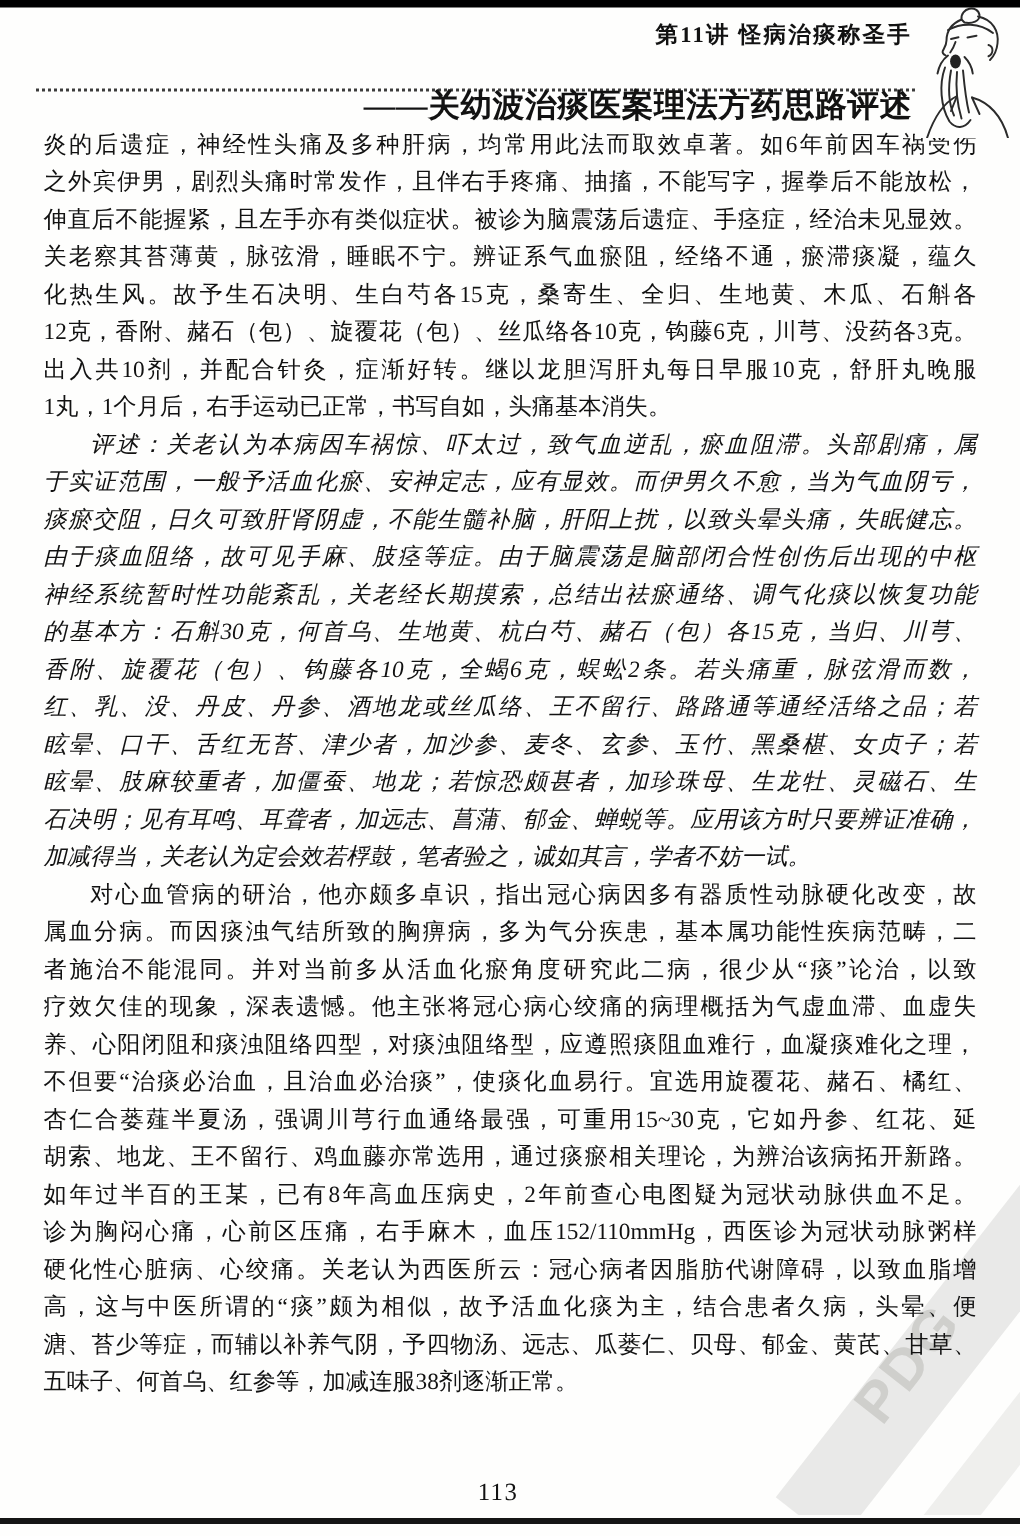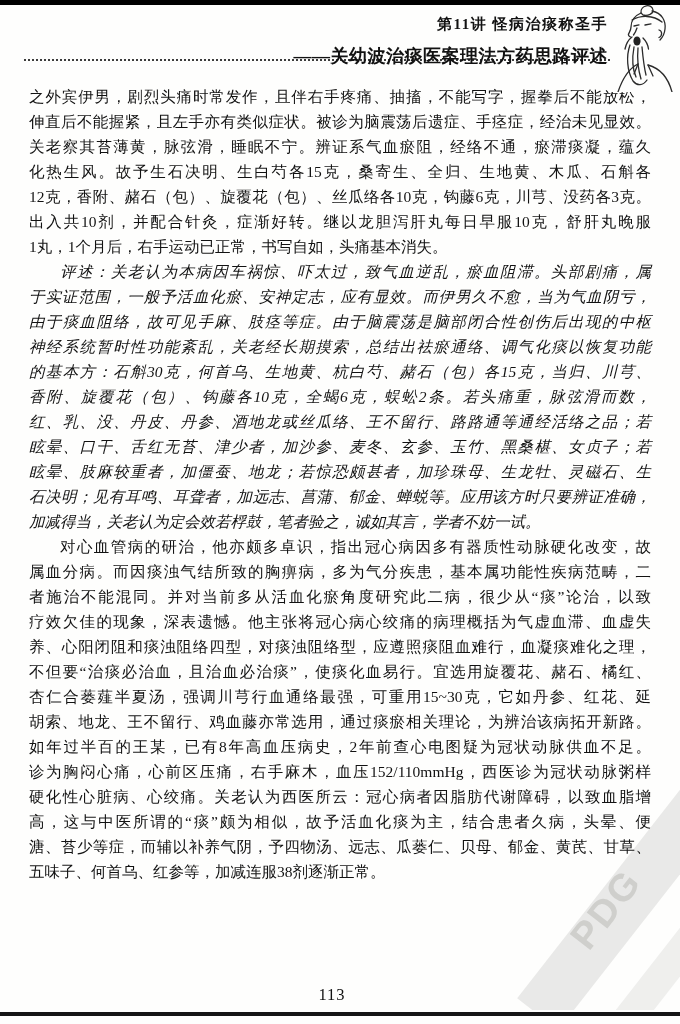--- a/index.html
+++ b/index.html
@@ -11,21 +11,21 @@
     font-family:"Liberation Serif","DejaVu Serif",serif;
     color:#121212;
     overflow:hidden;
     margin:0 auto;
   }
   .top-rule{position:absolute;top:0;left:0;width:680px;height:5px;background:#000;z-index:3;}
   .bottom-rule{position:absolute;top:1012px;left:0;width:680px;height:4px;background:#151515;z-index:3;}
 
   .header{position:absolute;top:11px;right:72px;text-align:right;z-index:2;}
   .title{font-size:15px;font-weight:bold;letter-spacing:1.5px;line-height:26px;}
-  .subtitle{font-size:18px;font-weight:bold;letter-spacing:.5px;margin-top:9px;line-height:20px;}
+  .subtitle{font-size:21px;font-weight:bold;letter-spacing:.5px;margin-top:23px;line-height:20px;}
 
   .dotted-rule{position:absolute;top:59px;left:24px;right:38px;height:0;border-bottom:2px dotted #3c3c3c;z-index:1;}
 
   .figure{position:absolute;top:2px;right:2px;width:68px;height:90px;z-index:2;background:#fefefd;}
   .figure svg{display:block;}
 
   .watermark{position:absolute;top:720px;right:0;width:170px;height:290px;z-index:0;pointer-events:none;overflow:hidden;}
   .wm-band{position:absolute;background:#e4e4e2;}
   .wm-b1{width:300px;height:52px;transform:rotate(-52deg);top:150px;left:-30px;opacity:.8;}
   .wm-b2{width:300px;height:30px;transform:rotate(-52deg);top:230px;left:10px;opacity:.6;}
@@ -103,31 +103,33 @@
 
       <path d="M8,90 C13,75 20,66 28,62"></path>
       <path d="M38,63 C49,66 58,75 62,90"></path>
       <path d="M28,62 L24,72"></path>
       <path d="M38,63 L43,74"></path>
     </svg>
   </div>
 
   <div class="body">
     <div class="para">
+        <div class="line first">炎的后遗症，神经性头痛及多种肝病，均常用此法而取效卓著。如6年前因车祸受伤</div>
         <div class="line">之外宾伊男，剧烈头痛时常发作，且伴右手疼痛、抽搐，不能写字，握拳后不能放松，</div>
         <div class="line">伸直后不能握紧，且左手亦有类似症状。被诊为脑震荡后遗症、手痉症，经治未见显效。</div>
         <div class="line">关老察其苔薄黄，脉弦滑，睡眠不宁。辨证系气血瘀阻，经络不通，瘀滞痰凝，蕴久</div>
         <div class="line">化热生风。故予生石决明、生白芍各15克，桑寄生、全归、生地黄、木瓜、石斛各</div>
         <div class="line">12克，香附、赭石（包）、旋覆花（包）、丝瓜络各10克，钩藤6克，川芎、没药各3克。</div>
         <div class="line">出入共10剂，并配合针灸，症渐好转。继以龙胆泻肝丸每日早服10克，舒肝丸晚服</div>
         <div class="line last">1丸，1个月后，右手运动已正常，书写自如，头痛基本消失。</div>
       </div>
     <div class="para kai indent">
         <div class="line first">评述：关老认为本病因车祸惊、吓太过，致气血逆乱，瘀血阻滞。头部剧痛，属</div>
         <div class="line">于实证范围，一般予活血化瘀、安神定志，应有显效。而伊男久不愈，当为气血阴亏，</div>
+        <div class="line">痰瘀交阻，日久可致肝肾阴虚，不能生髓补脑，肝阳上扰，以致头晕头痛，失眠健忘。</div>
         <div class="line">由于痰血阻络，故可见手麻、肢痉等症。由于脑震荡是脑部闭合性创伤后出现的中枢</div>
         <div class="line">神经系统暂时性功能紊乱，关老经长期摸索，总结出祛瘀通络、调气化痰以恢复功能</div>
         <div class="line">的基本方：石斛30克，何首乌、生地黄、杭白芍、赭石（包）各15克，当归、川芎、</div>
         <div class="line">香附、旋覆花（包）、钩藤各10克，全蝎6克，蜈蚣2条。若头痛重，脉弦滑而数，</div>
         <div class="line">红、乳、没、丹皮、丹参、酒地龙或丝瓜络、王不留行、路路通等通经活络之品；若</div>
         <div class="line">眩晕、口干、舌红无苔、津少者，加沙参、麦冬、玄参、玉竹、黑桑椹、女贞子；若</div>
         <div class="line">眩晕、肢麻较重者，加僵蚕、地龙；若惊恐颇甚者，加珍珠母、生龙牡、灵磁石、生</div>
         <div class="line">石决明；见有耳鸣、耳聋者，加远志、菖蒲、郁金、蝉蜕等。应用该方时只要辨证准确，</div>
         <div class="line last">加减得当，关老认为定会效若桴鼓，笔者验之，诚如其言，学者不妨一试。</div>
       </div>

